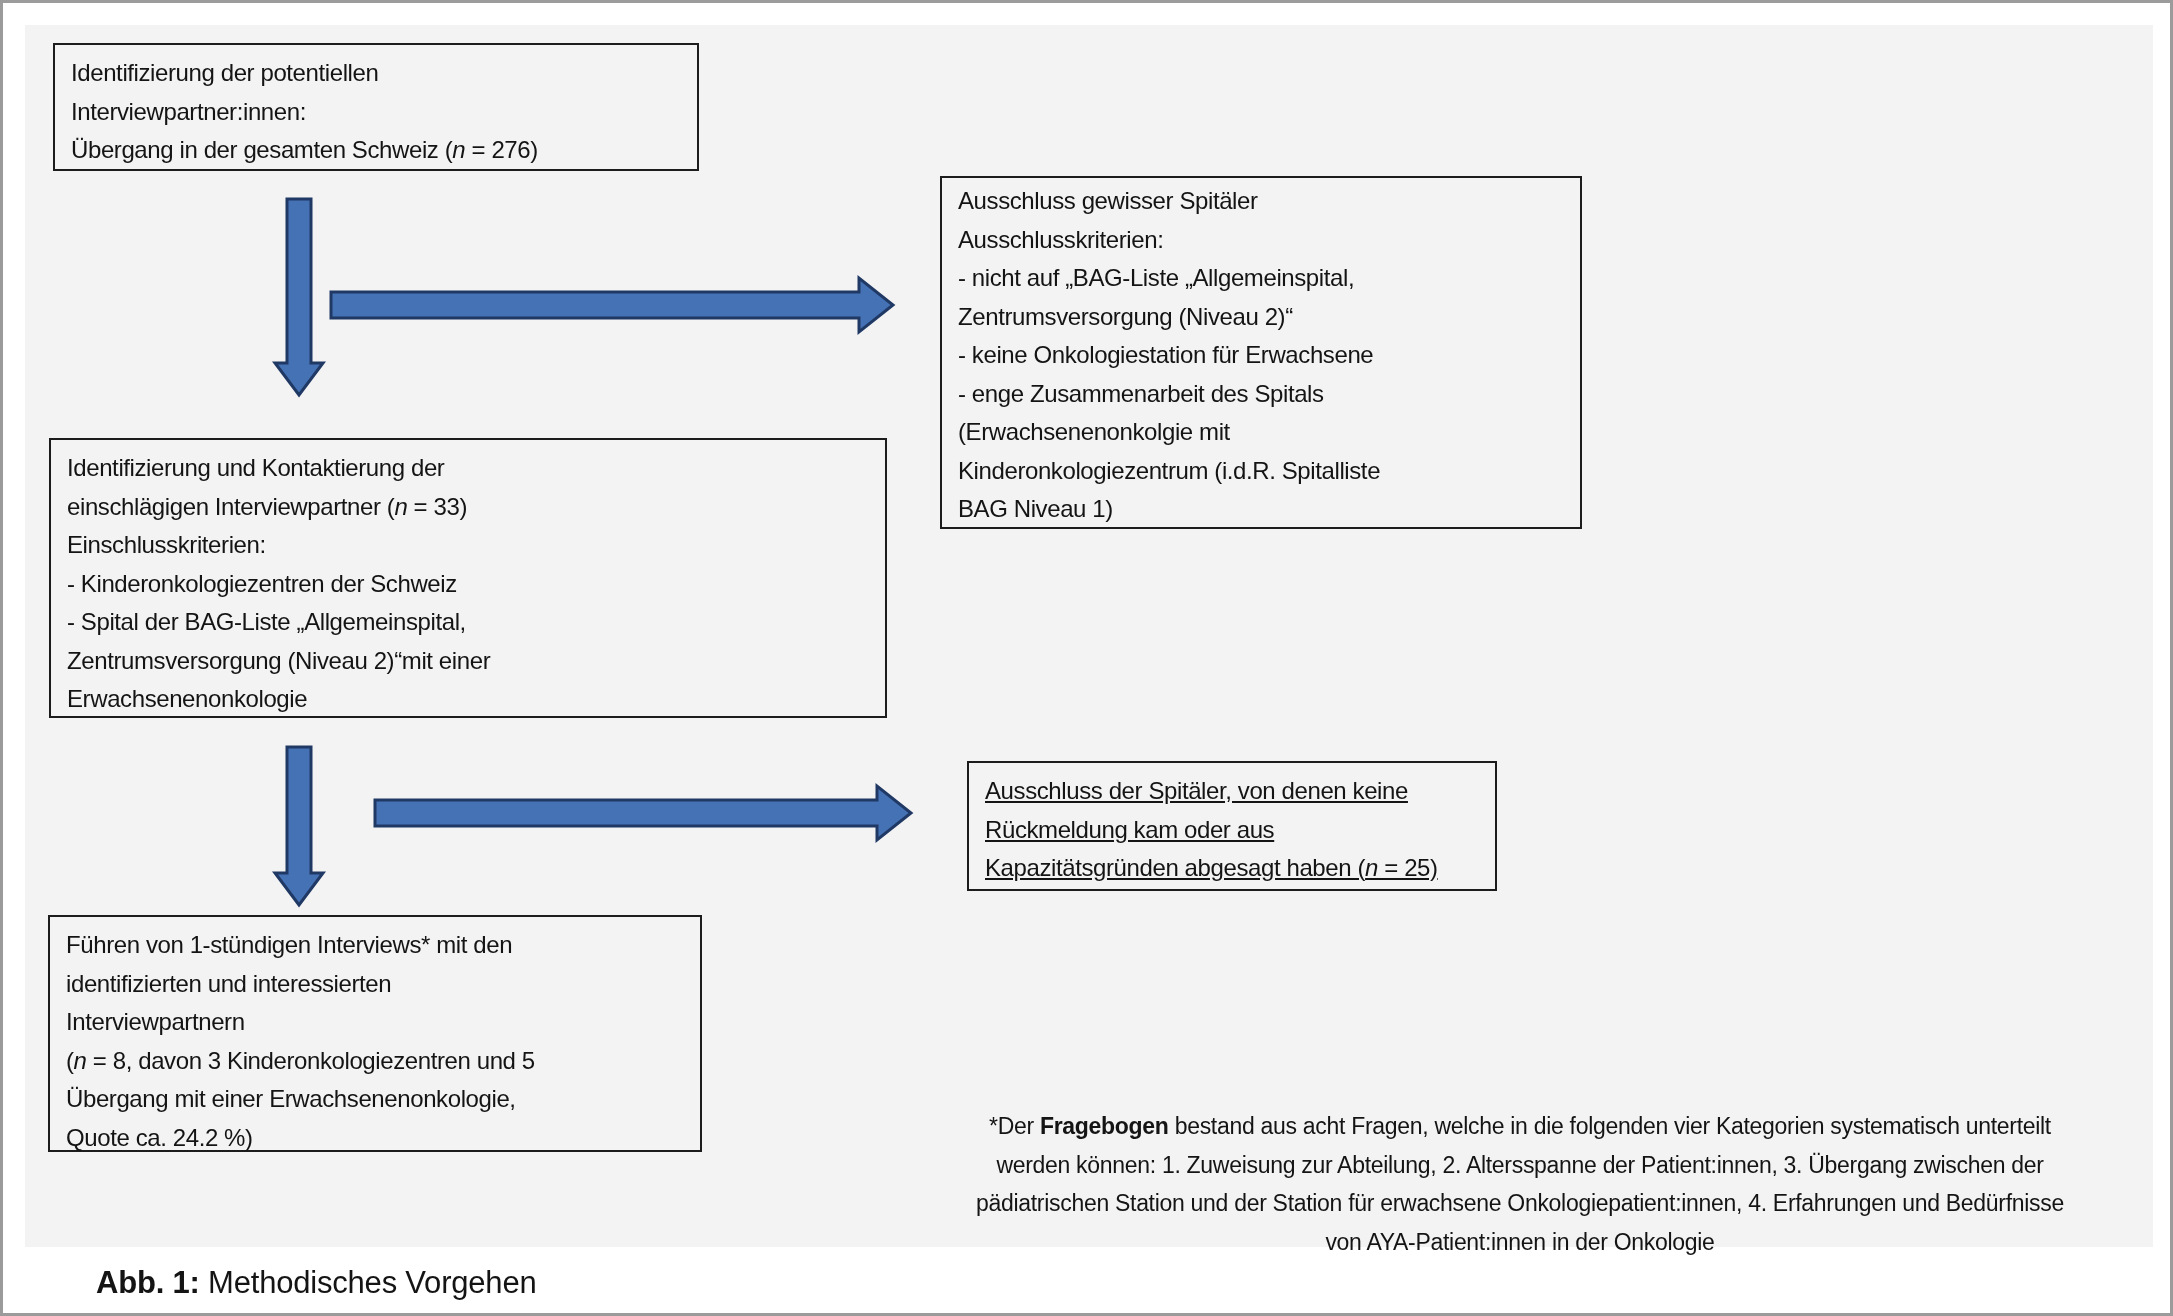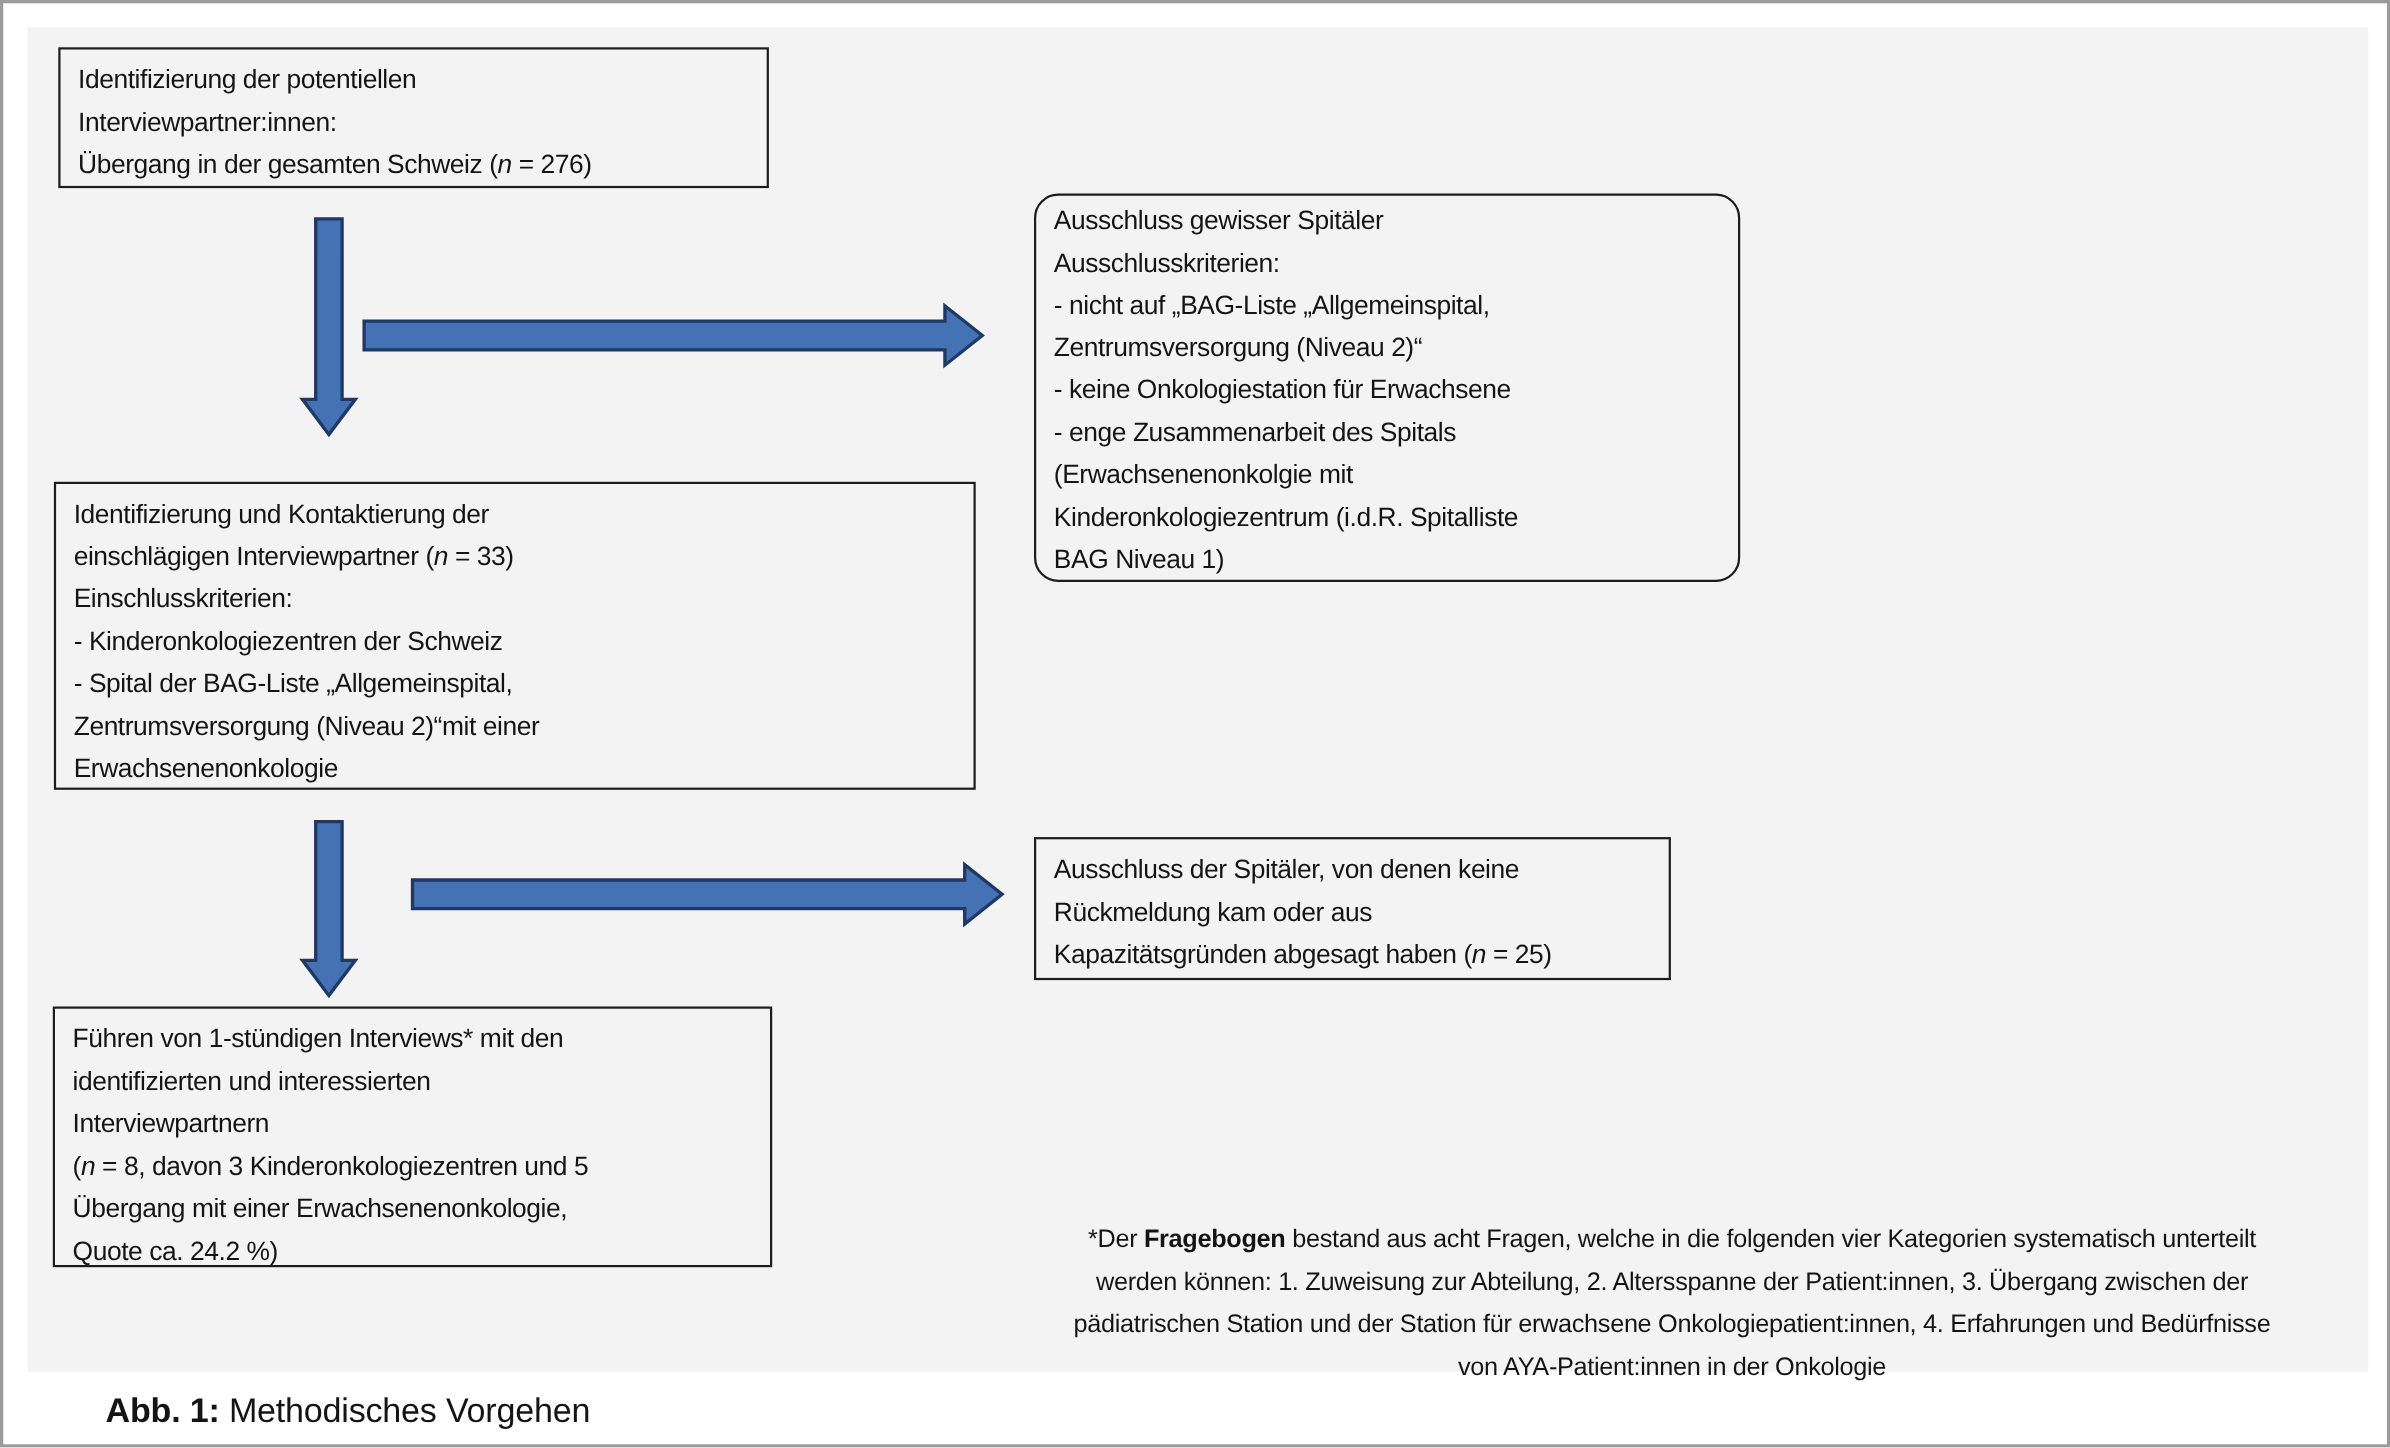--- a/index.html
+++ b/index.html
@@ -20,27 +20,27 @@
   .node{
     position:absolute;
     box-sizing:border-box;
     border:2px solid var(--box-border,#1c1c1c);
     background:var(--panel-bg,#f3f3f3);
     padding:9px 16px 0 16px;
     font-size:24px;
     letter-spacing:-0.4px;
   }
   .tline{line-height:38.5px;white-space:nowrap;}
-  .p-tight{padding-top:4px;border-radius:22px;}
+  .p-tight{padding-top:4px;}
   .it{font-style:italic;}
   .bd{font-weight:bold;}
   #box-identification{left:50px;top:40px;width:646px;height:128px;}
   #box-exclusion-1{left:937px;top:173px;width:642px;height:353px;}
   #box-contacting{left:46px;top:435px;width:838px;height:280px;}
-  #box-exclusion-2{left:937px;top:758px;width:579px;height:130px;}
+  #box-exclusion-2{left:964px;top:758px;width:530px;height:130px;text-decoration:underline;}
   #box-interviews{left:45px;top:912px;width:654px;height:237px;}
   .arrow-layer{position:absolute;left:0;top:0;width:2173px;height:1316px;pointer-events:none;}
   .arrow{
     fill:var(--arrow-fill,#4472b4);
     stroke:var(--arrow-stroke,#1f3864);
     stroke-width:3;
     stroke-linejoin:miter;
   }
   .footnote{
     position:absolute;left:937px;top:1104px;width:1160px;

